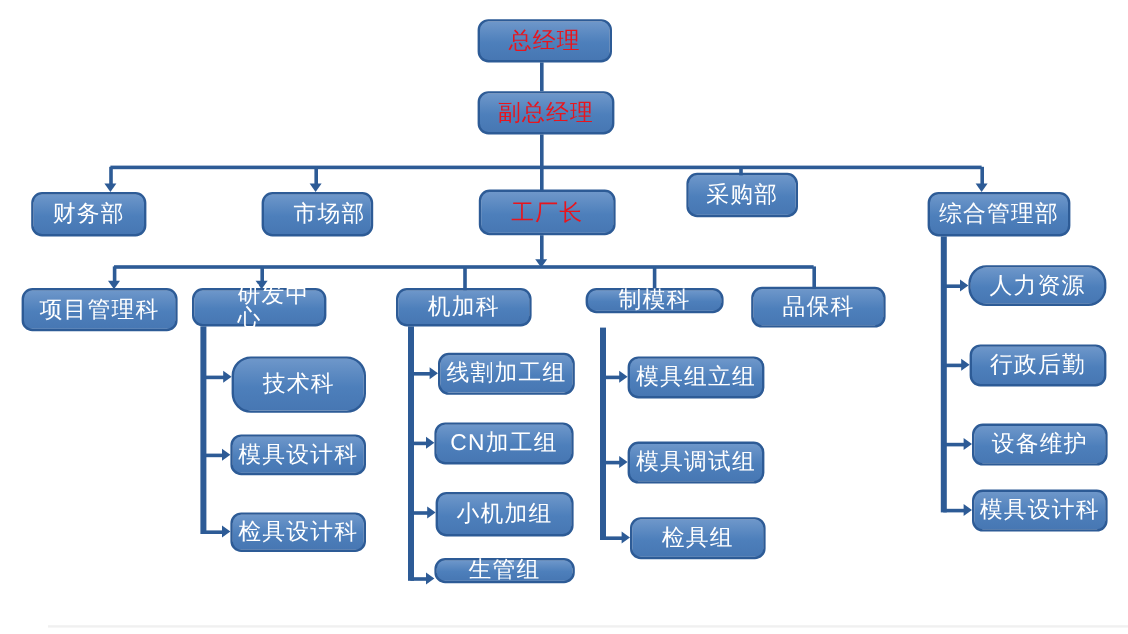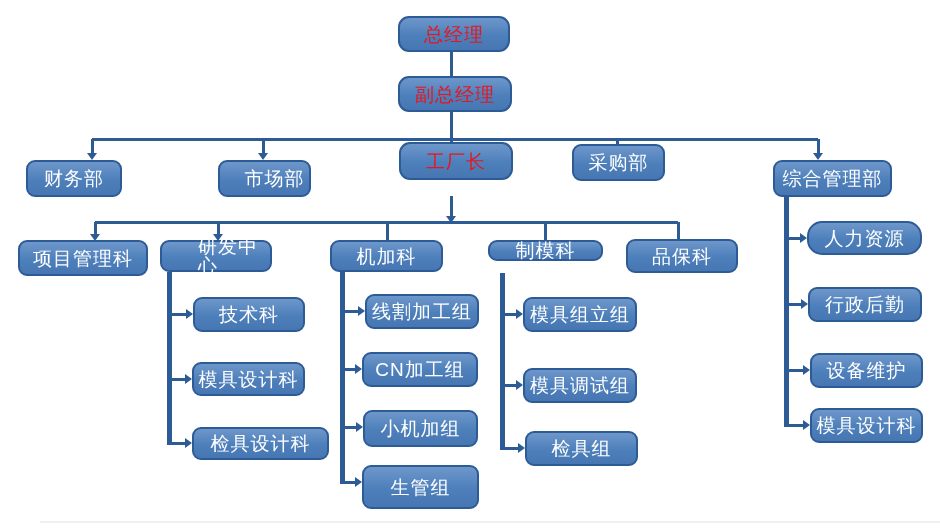--- a/index.html
+++ b/index.html
@@ -6,21 +6,21 @@
   body{width:940px;height:528px;overflow:hidden;font-family:"Liberation Sans",sans-serif;}
   .stage{position:relative;width:940px;height:528px;background:var(--bg,#fff);}
   .node{
     position:absolute;box-sizing:border-box;
     border:2px solid var(--box-border,#2d5b96);
     border-radius:9px;
     background:linear-gradient(180deg,var(--box-fill-top,#6e97ca) 0%,var(--box-fill,#4d7fbb) 55%,#4777b3 100%);
     display:flex;align-items:center;justify-content:center;
     color:var(--node-text,#fff);font-size:19px;letter-spacing:1px;line-height:1;
   }
-  .node.red{color:var(--red-text,#e8151d);border-radius:11px;}
+  .node.red{color:var(--red-text,#e8151d);}
   .cline{position:absolute;background:var(--connector,#2d5b96);}
   .arrow-down{position:absolute;width:0;height:0;
     border-left:5px solid transparent;border-right:5px solid transparent;
     border-top:7px solid var(--connector,#2d5b96);}
   .arrow-right{position:absolute;width:0;height:0;
     border-top:5px solid transparent;border-bottom:5px solid transparent;
     border-left:7px solid var(--connector,#2d5b96);}
   .page-edge{position:absolute;left:40px;width:900px;top:521px;height:2px;background:var(--edge,#f0f0f0);}
 </style>
 </head>
@@ -88,21 +88,21 @@
       </div>
       <div class="node red" style="left: 398px; top: 76px; width: 114px; height: 36px;">
         <span>副总经理</span>
       </div>
       <div class="node" style="left: 26px; top: 160px; width: 96px; height: 37px;">
         <span>财务部</span>
       </div>
       <div class="node" style="left: 218px; top: 160px; width: 93px; height: 37px; padding-left: 20px;">
         <span>市场部</span>
       </div>
-      <div class="node red" style="left: 399px; top: 142px; width: 114px; height: 38px;">
+      <div class="node red" style="left: 399px; top: 158px; width: 114px; height: 38px;">
         <span>工厂长</span>
       </div>
       <div class="node" style="left: 572px; top: 144px; width: 93px; height: 37px;">
         <span>采购部</span>
       </div>
       <div class="node" style="left: 773px; top: 160px; width: 119px; height: 37px;">
         <span>综合管理部</span>
       </div>
       <div class="node" style="left: 18px; top: 240px; width: 130px; height: 36px;">
         <span>项目管理科</span>
@@ -112,39 +112,39 @@
       </div>
       <div class="node" style="left: 330px; top: 240px; width: 113px; height: 32px;">
         <span>机加科</span>
       </div>
       <div class="node" style="left: 488px; top: 240px; width: 115px; height: 21px;">
         <span>制模科</span>
       </div>
       <div class="node" style="left: 626px; top: 239px; width: 112px; height: 34px;">
         <span>品保科</span>
       </div>
-      <div class="node" style="left: 193px; top: 297px; width: 112px; height: 35px;">
+      <div class="node" style="left: 193px; top: 297px; width: 112px; height: 47px; border-radius: 16px;">
         <span>技术科</span>
       </div>
       <div class="node" style="left: 192px; top: 362px; width: 113px; height: 34px;">
         <span>模具设计科</span>
       </div>
-      <div class="node" style="left: 192px; top: 427px; width: 137px; height: 33px;">
+      <div class="node" style="left: 192px; top: 427px; width: 113px; height: 33px;">
         <span>检具设计科</span>
       </div>
       <div class="node" style="left: 365px; top: 294px; width: 114px; height: 35px; text-align: center;">
         <span>线割加工组</span>
       </div>
       <div class="node" style="left: 362px; top: 352px; width: 116px; height: 35px;">
         <span>CN加工组</span>
       </div>
       <div class="node" style="left: 363px; top: 410px; width: 115px; height: 37px;">
         <span>小机加组</span>
       </div>
-      <div class="node" style="left: 362px; top: 465px; width: 117px; height: 44px; text-align: center;">
+      <div class="node" style="left: 362px; top: 465px; width: 117px; height: 21px; text-align: center;">
         <span>生管组</span>
       </div>
       <div class="node" style="left: 523px; top: 297px; width: 114px; height: 35px;">
         <span>模具组立组</span>
       </div>
       <div class="node" style="left: 523px; top: 368px; width: 114px; height: 35px;">
         <span>模具调试组</span>
       </div>
       <div class="node" style="left: 525px; top: 431px; width: 113px; height: 35px;">
         <span>检具组</span>

